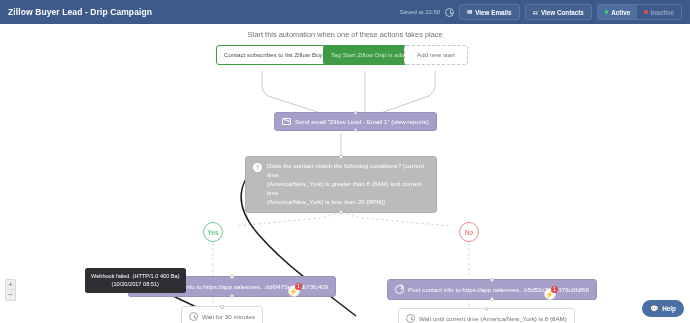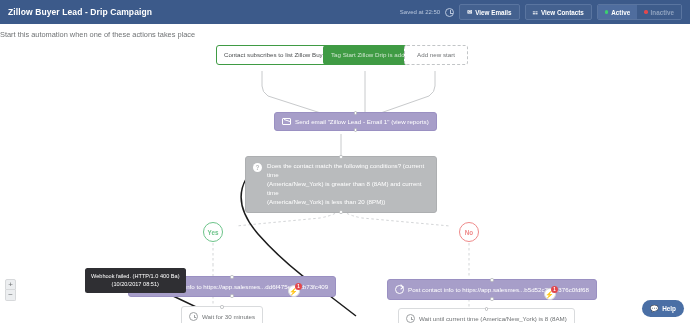--- a/index.html
+++ b/index.html
@@ -35,21 +35,21 @@
   .toggle-wrap { display:flex; align-items:center; border-radius:2px; overflow:hidden; border:1px solid #5a75a0; }
   .tg { font-size:6.3px; font-weight:bold; padding:3.5px 7px; display:flex; align-items:center; gap:3px; cursor:pointer; white-space:nowrap; }
   .tg.on { background:#4f6d9e; color:#fff; }
   .tg.off { background:#3e5c8b; color:#8fa2bf; }
   .dot { width:3.4px; height:3.4px; border-radius:50%; display:inline-block; }
 
   
   .canvas { position:absolute; left:0; top:24px; width:690px; height:299px; background:#fff; }
 
   .headline {
-    position:absolute; left:0; top:6px; width:690px; text-align:left;
+    position:absolute; left:0; top:6px; width:690px; text-align:center;
     font-size:7.4px; color:#6f7274;
   }
 
   
   .node { position:absolute; display:flex; align-items:center; }
 
   .start-box {
     border-radius:3px; font-size:6.2px; padding:5px 7px;
     display:flex; align-items:center; justify-content:center; text-align:center;
     line-height:1.25; white-space:nowrap;

